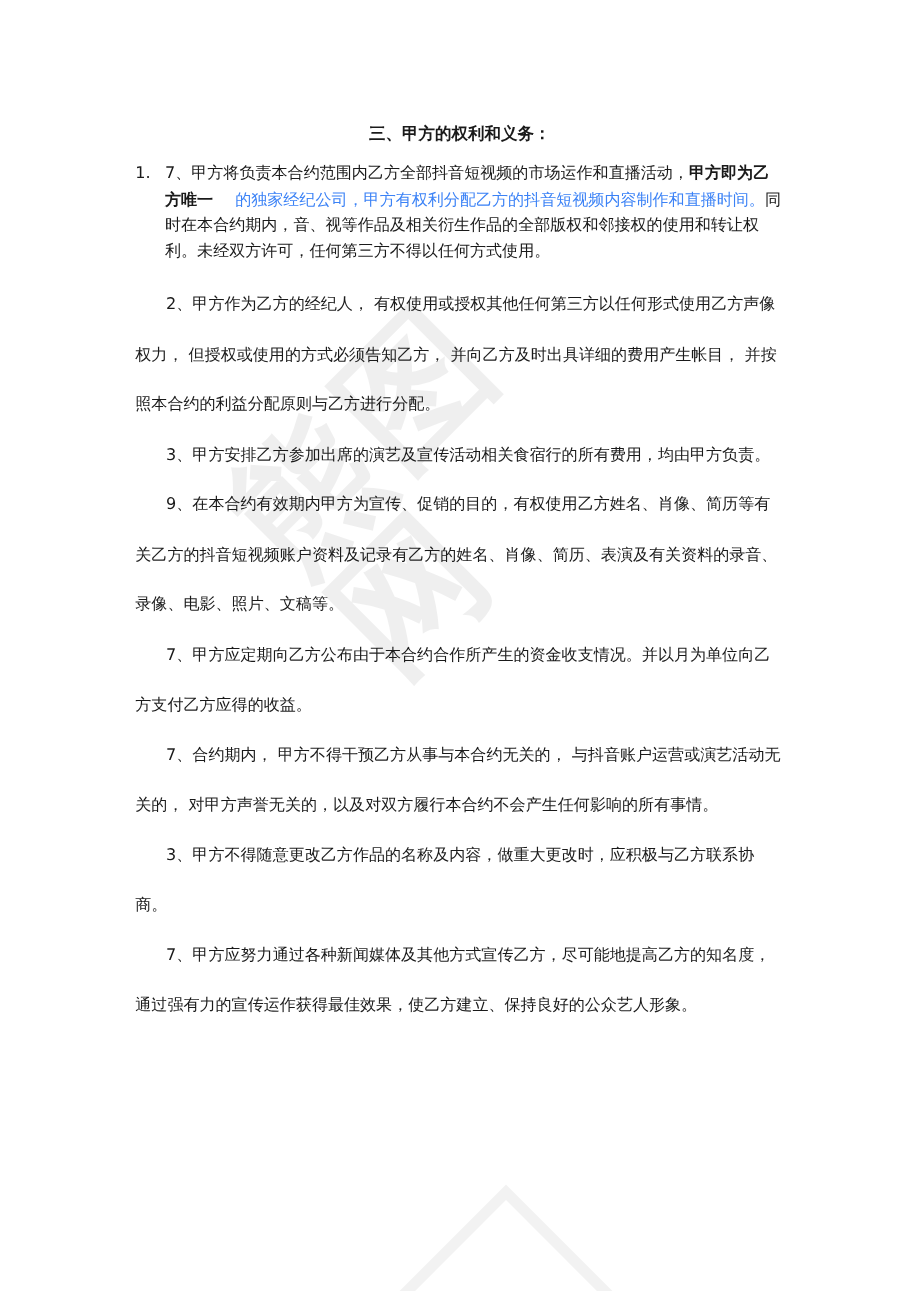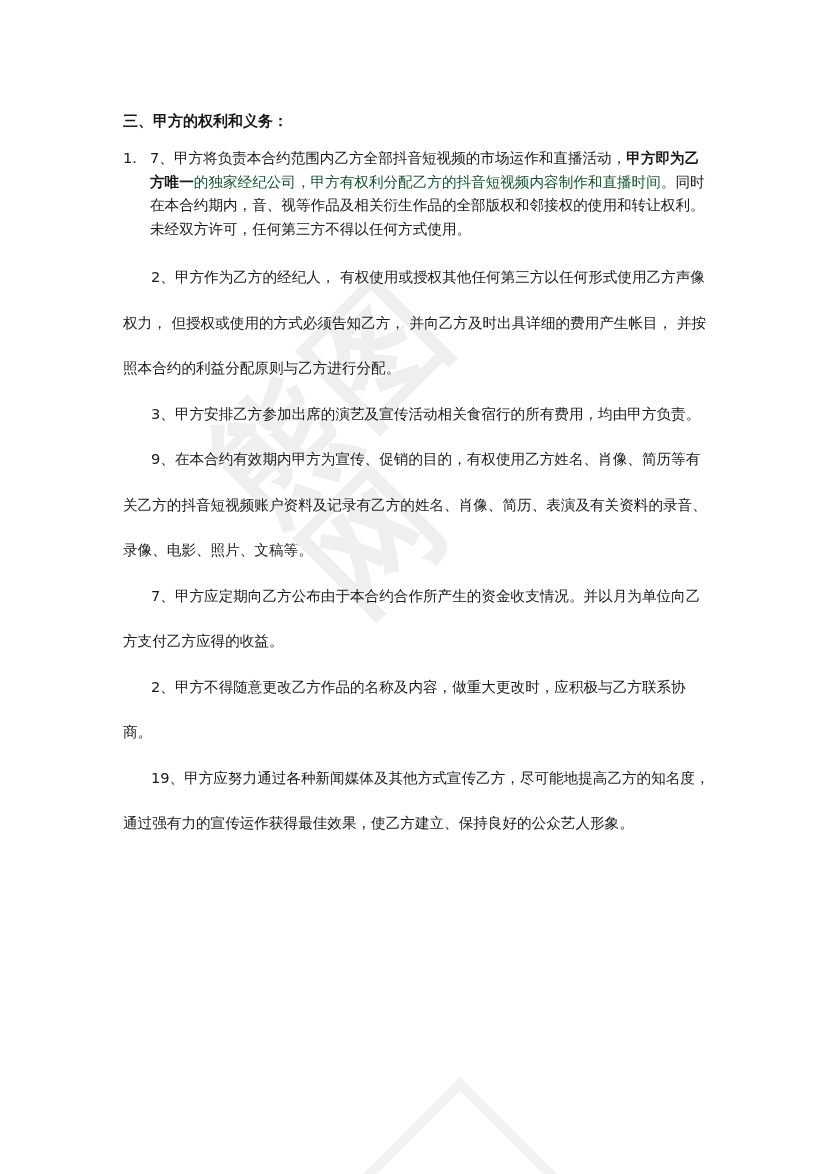--- a/index.html
+++ b/index.html
@@ -13,25 +13,25 @@
     position: absolute; left: 230px; top: 250px; width: 340px; height: 340px;
     transform: rotate(-45deg); opacity: 0.06; pointer-events: none;
     font-size: 130px; font-weight: bold; color: #000; line-height: 1;
     display: flex; align-items: center; justify-content: center; letter-spacing: 6px;
   }
   .watermark2 {
     position: absolute; left: 380px; top: 1110px; width: 140px; height: 140px;
     transform: rotate(45deg); border: 10px solid #000; opacity: 0.05; pointer-events: none;
   }
   .content { position: absolute; left: 123px; top: 112px; width: 590px; font-size: 14.6px; }
-  .heading { font-weight: bold; font-size: 15px; margin: 0 0 14px 0; height: 20px; }
+  .heading { font-weight: bold; font-size: 15px; margin: 0 0 14px 0; height: 20px; text-align: center; }
   .item1 { display: flex; margin-bottom: 0; }
   .item1 .num { width: 27px; flex: none; line-height: 24px; }
   .item1 .txt { flex: 1; line-height: 23.5px; }
-  .gray { color: #14532d; }
+  .gray { color: #3b82f6; margin-left: 20px; }
   .bold { font-weight: bold; }
   .para { line-height: 45.5px; text-indent: 28px; margin: 0; }
   p { margin: 0; }
 </style>
 </head>
 <body>
 
 <div class="page">
   <div class="watermark">熊图网</div>
   <div class="watermark2"></div>
@@ -43,16 +43,17 @@
       <span class="num">1.</span>
       <div class="txt"><span>7、甲方将负责本合约范围内乙方全部抖音短视频的市场运作和直播活动，</span><span class="bold">甲方即为乙方唯一</span><span class="gray">的独家经纪公司，甲方有权利分配乙方的抖音短视频内容制作和直播时间。</span><span>同时在本合约期内，音、视等作品及相关衍生作品的全部版权和邻接权的使用和转让权利。未经双方许可，任何第三方不得以任何方式使用。</span></div>
     </div>
 
     <div style="height:14px"></div>
 
     <p class="para">2、甲方作为乙方的经纪人， 有权使用或授权其他任何第三方以任何形式使用乙方声像权力， 但授权或使用的方式必须告知乙方， 并向乙方及时出具详细的费用产生帐目， 并按照本合约的利益分配原则与乙方进行分配。</p>
     <p class="para">3、甲方安排乙方参加出席的演艺及宣传活动相关食宿行的所有费用，均由甲方负责。</p>
     <p class="para">9、在本合约有效期内甲方为宣传、促销的目的，有权使用乙方姓名、肖像、简历等有关乙方的抖音短视频账户资料及记录有乙方的姓名、肖像、简历、表演及有关资料的录音、录像、电影、照片、文稿等。</p>
     <p class="para">7、甲方应定期向乙方公布由于本合约合作所产生的资金收支情况。并以月为单位向乙方支付乙方应得的收益。</p>
-    <p class="para">2、甲方不得随意更改乙方作品的名称及内容，做重大更改时，应积极与乙方联系协商。</p>
-    <p class="para">19、甲方应努力通过各种新闻媒体及其他方式宣传乙方，尽可能地提高乙方的知名度，通过强有力的宣传运作获得最佳效果，使乙方建立、保持良好的公众艺人形象。</p>
+    <p class="para">7、合约期内， 甲方不得干预乙方从事与本合约无关的， 与抖音账户运营或演艺活动无关的， 对甲方声誉无关的，以及对双方履行本合约不会产生任何影响的所有事情。</p>
+    <p class="para">3、甲方不得随意更改乙方作品的名称及内容，做重大更改时，应积极与乙方联系协商。</p>
+    <p class="para">7、甲方应努力通过各种新闻媒体及其他方式宣传乙方，尽可能地提高乙方的知名度，通过强有力的宣传运作获得最佳效果，使乙方建立、保持良好的公众艺人形象。</p>
   </div>
 </div>
 
 </body></html>

